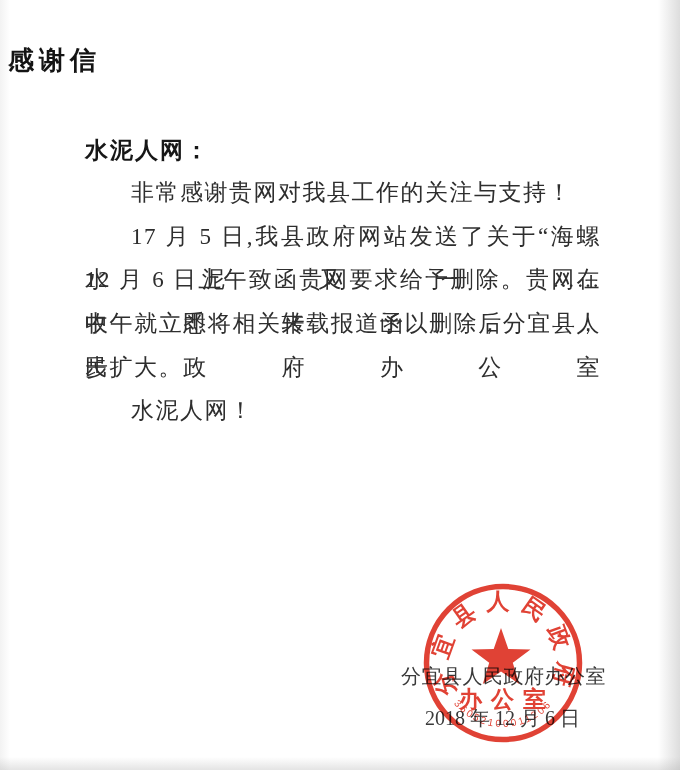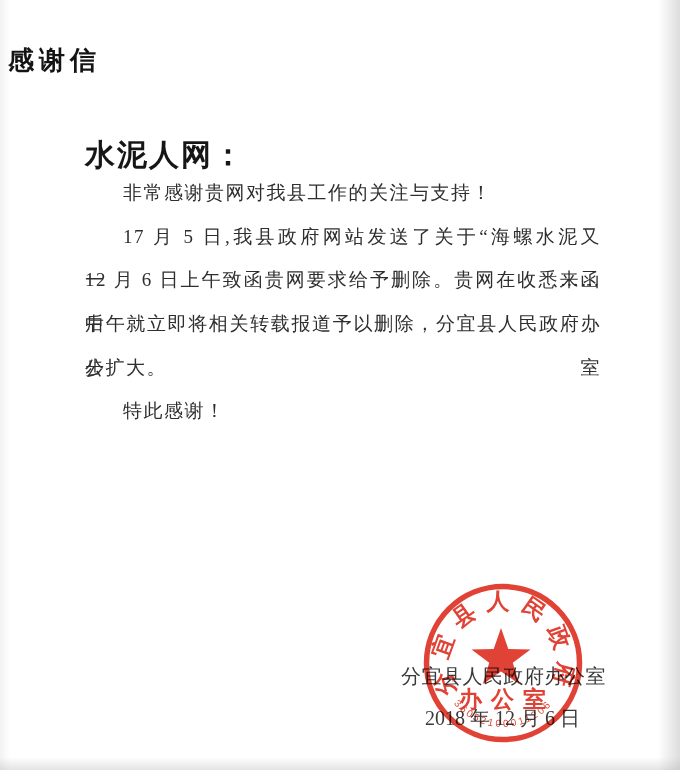--- a/index.html
+++ b/index.html
@@ -13,26 +13,26 @@
   .doc-title{
     position:absolute;top:43px;left:8px;width:680px;
     text-align:left;
     font-family:"Liberation Sans","DejaVu Sans",sans-serif;
     font-weight:bold;font-size:26px;letter-spacing:5px;
     color:#141414;
   }
   .salutation{
     position:absolute;top:135px;left:85px;
     font-family:"Liberation Sans","DejaVu Sans",sans-serif;
-    font-weight:bold;font-size:30px;letter-spacing:2px;
+    font-weight:bold;font-size:23px;letter-spacing:2px;
     color:#161616;
   }
   .body-block{
     position:absolute;top:171px;left:85px;width:516px;
-    font-size:19px;color:#2e2e2e;letter-spacing:1.5px;
+    font-size:23px;color:#2e2e2e;letter-spacing:1.5px;
   }
   .line{
     height:43.7px;line-height:43.7px;
     text-align:justify;text-align-last:left;
     white-space:normal;overflow:visible;
   }
   .line.indent{text-indent:2em;}
   .line.fill{text-align-last:justify;}
   .signature{
     position:absolute;top:663px;left:401px;width:200px;
@@ -73,21 +73,21 @@
   <div class="doc-title">感谢信</div>
 
   <div class="salutation">水泥人网：</div>
 
   <div class="body-block">
     <div class="line indent">非常感谢贵网对我县工作的关注与支持！</div>
     <div class="line indent fill">17 月 5 日,我县政府网站发送了关于“海螺水泥又一……</div>
     <div class="line fill">12 月 6 日上午致函贵网要求给予删除。贵网在收悉来函后，</div>
     <div class="line fill">中午就立即将相关转载报道予以删除，分宜县人民政府办公室</div>
     <div class="line">步扩大。</div>
-    <div class="line indent">特此感谢！</div>
+    <div class="line indent">水泥人网！</div>
   </div>
 
   <div class="signature">分宜县人民政府办公室</div>
 
   <div class="date-line">2018 年 12 月 6 日</div>
 
   <svg class="seal" viewBox="-100 -100 200 200" xmlns="http://www.w3.org/2000/svg">
     <defs>
       <path id="arcTop" d="M -44.2 31 A 54 54 0 1 1 44.2 31" fill="none"></path>
       <path id="arcBottom" d="M -52.4 36.7 A 64 64 0 0 0 52.4 36.7" fill="none"></path>

